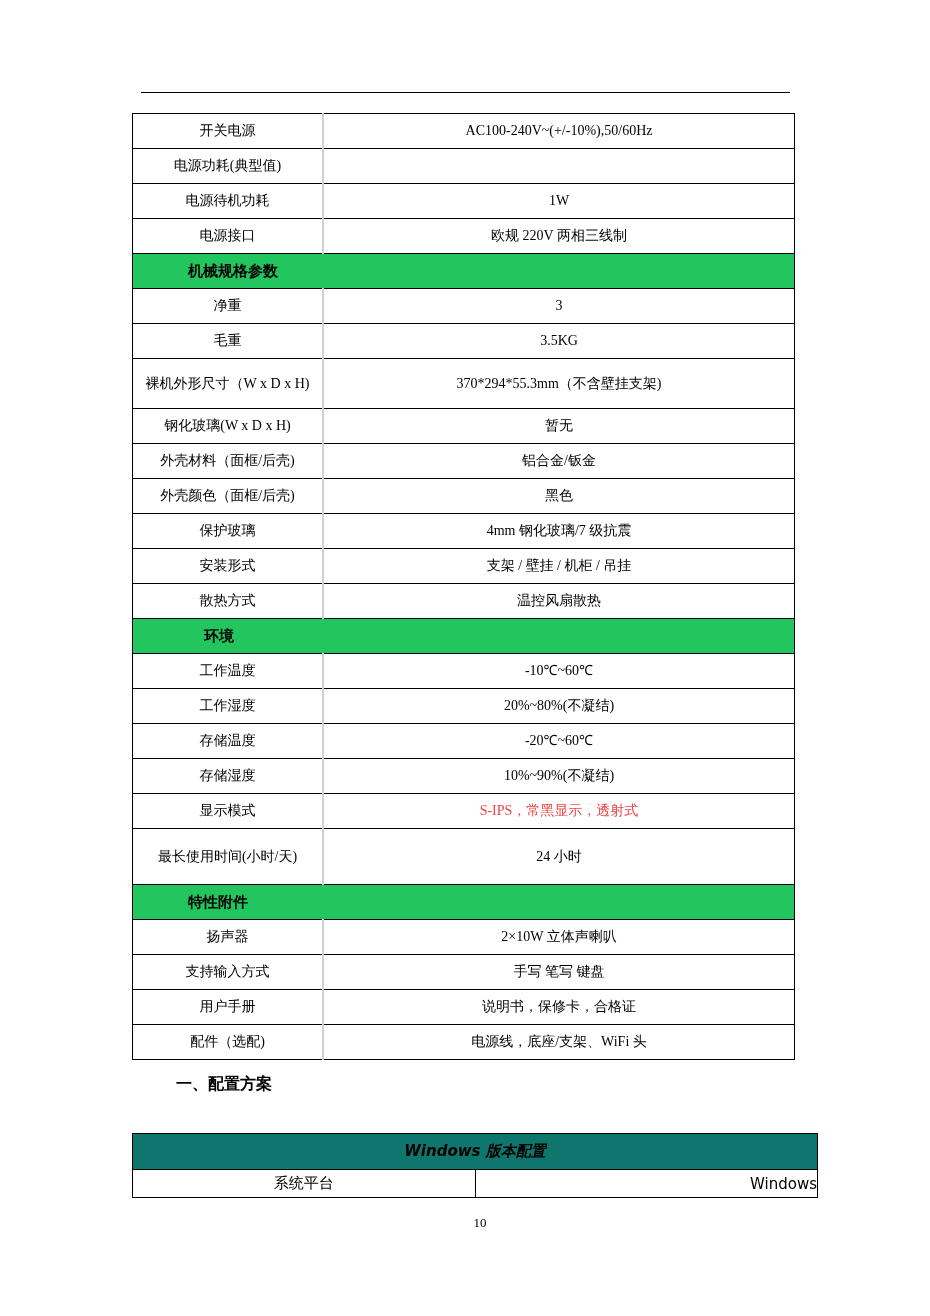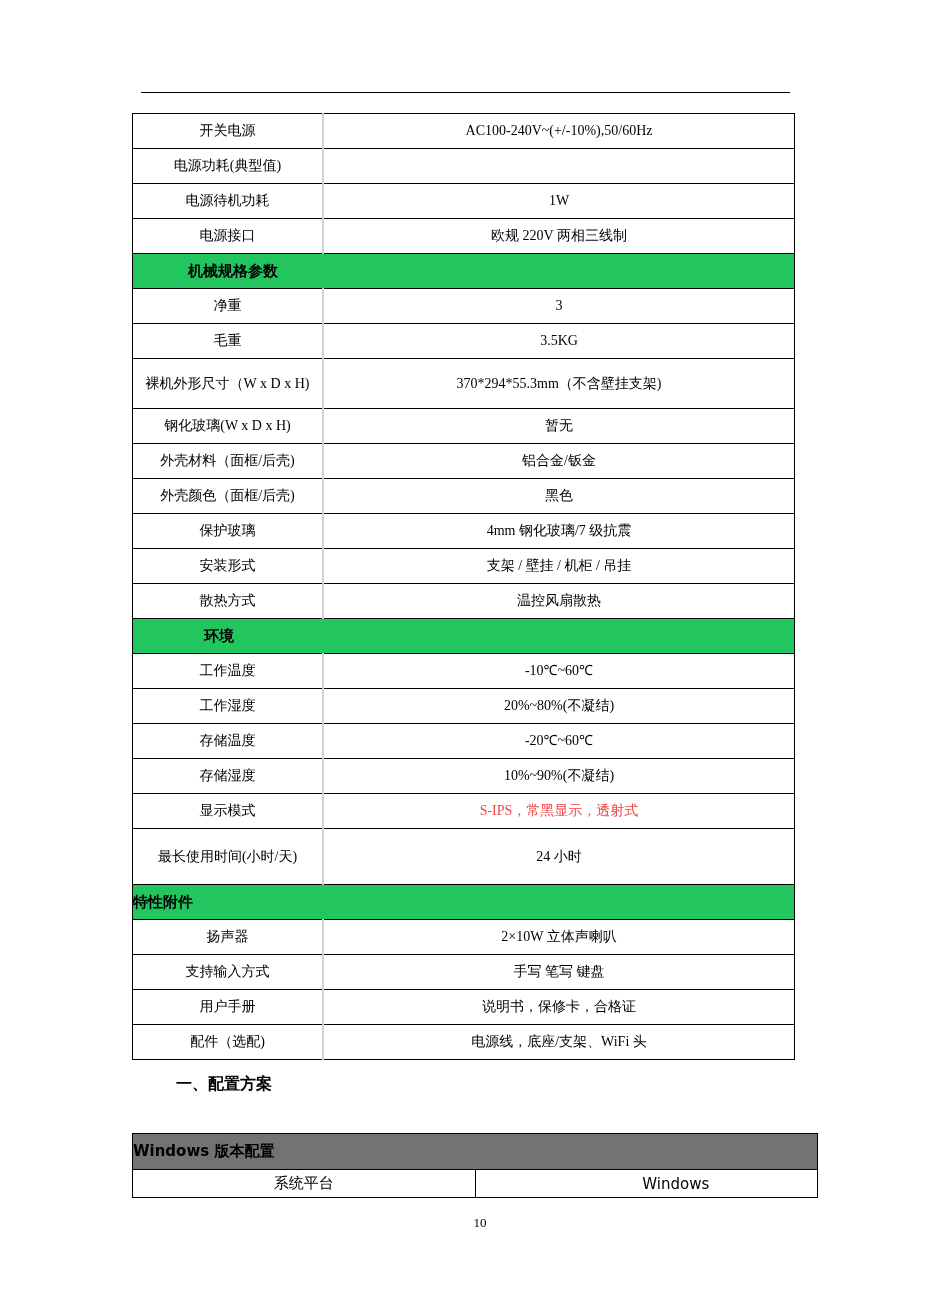--- a/index.html
+++ b/index.html
@@ -9,24 +9,24 @@
   table.spec td { border-top: 1px solid #000; border-bottom: 1px solid #000; text-align: center; vertical-align: middle; padding: 0; line-height: 24px; }
   table.spec td.k { width: 189px; border-left: 1px solid #000; border-right: 2px solid #d0d0d0; }
   table.spec td.v { border-right: 1px solid #000; }
   table.spec tr { height: 35px; }
   table.spec tr.tall { height: 50px; }
   table.spec tr.tall2 { height: 56px; }
   table.spec tr.sec td { background: #22c55e; font-weight: bold; text-align: left; border-left: 1px solid #000; border-right: 1px solid #000; font-size: 15px; }
   .heading { position: absolute; left: 176px; top: 1074px; font-size: 16px; font-weight: bold; }
   table.cfg { position: absolute; left: 132px; top: 1133px; width: 686px; border-collapse: collapse; font-size: 15px; table-layout: fixed; }
   table.cfg td { border: 1px solid #000; padding: 0; }
-  table.cfg tr.h td { background: #737373; text-align: left; font-weight: bold; height: 35px; }
+  table.cfg tr.h td { background: #0f766e; text-align: center; font-weight: bold; height: 35px; font-style: italic; }
   table.cfg tr.r td { height: 27px; }
   table.cfg td.k { width: 186px; text-align: center; }
-  table.cfg td.v { padding-left: 59px; text-align: center; }
+  table.cfg td.v { padding-left: 59px; text-align: right; }
   .pagenum { position: absolute; left: 0; width: 960px; top: 1215px; text-align: center; font-family: "Liberation Serif", serif; font-size: 13px; }
 </style>
 </head>
 <body>
 
 <div class="header-rule"></div>
 
 <table class="spec">
   <tbody>
       <tr>
@@ -105,21 +105,21 @@
   </tr>
   <tr>
     <td class="k">显示模式</td>
     <td class="v" style="color:#ef4444;">S-IPS，常黑显示，透射式</td>
   </tr>
   <tr class="tall2">
     <td class="k" style="padding:0 12px;line-height:28px;">最长使用时间(小时/天)</td>
     <td class="v">24  小时</td>
   </tr>
   <tr class="sec">
-    <td colspan="2" style="">特性附件</td>
+    <td colspan="2" style="padding-left:55px;">特性附件</td>
   </tr>
   <tr>
     <td class="k">扬声器</td>
     <td class="v">2×10W 立体声喇叭</td>
   </tr>
   <tr>
     <td class="k">支持输入方式</td>
     <td class="v">手写  笔写  键盘</td>
   </tr>
   <tr>

